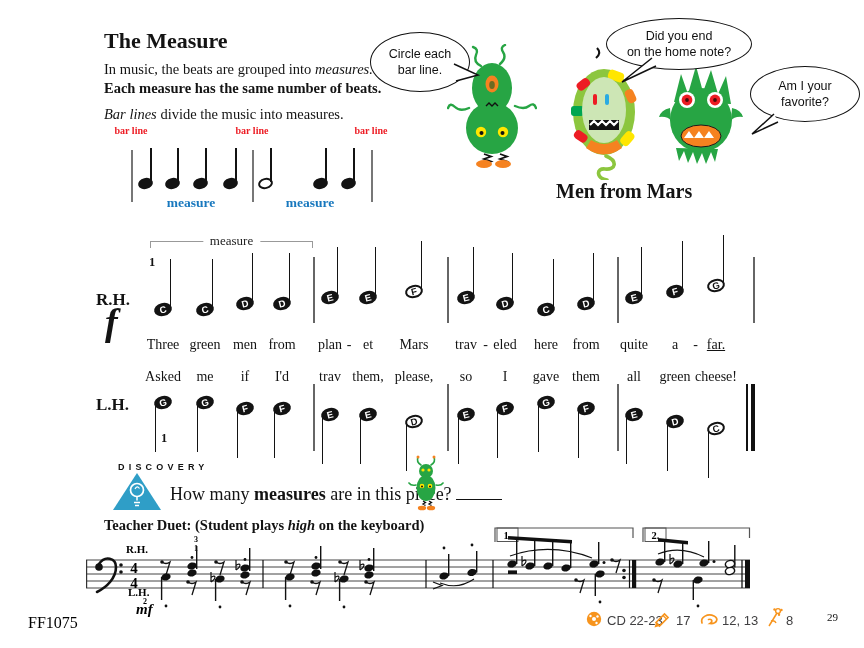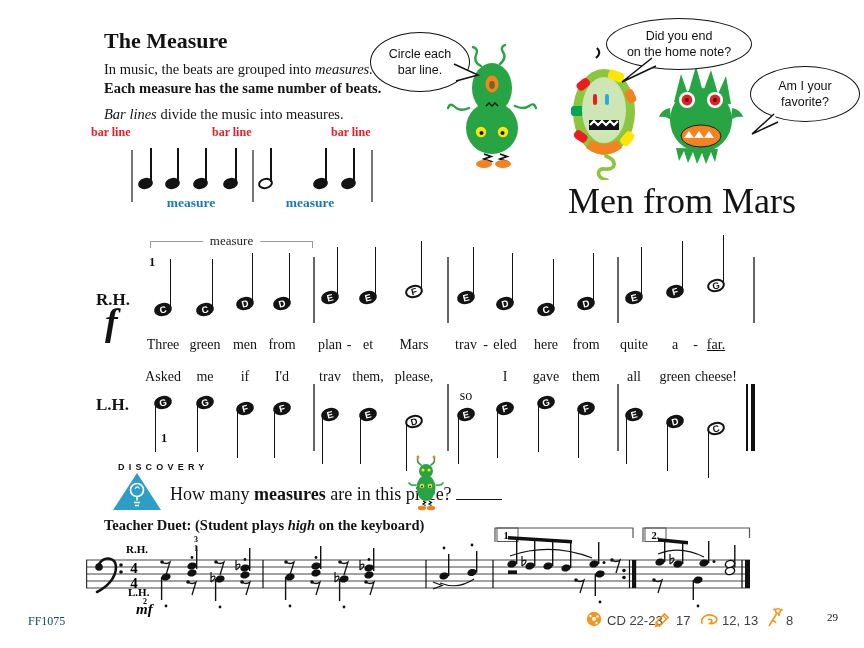--- a/index.html
+++ b/index.html
@@ -7,21 +7,21 @@
     --yellow:#ffe600; --disc-blue:#2f9ec7; --foot-orange:#f7941d; --ink:#131313;
   }
   *{margin:0;padding:0;box-sizing:content-box}
   html,body{background:#e8e8e8}
   #page{position:relative;width:864px;height:648px;background:#fff;overflow:hidden;
         font-family:"Liberation Serif",serif;color:var(--ink)}
   .abs{position:absolute}
   
   .h1{font-size:22px;font-weight:bold}
   .body-txt{font-size:14.5px;line-height:19px}
-  .redlab{font-size:12px;font-weight:bold;color:var(--red);width:80px;}
+  .redlab{font-size:10px;font-weight:bold;color:var(--red);width:80px;text-align:center}
   .bluelab{font-size:13.5px;font-weight:bold;color:var(--blue);width:90px;text-align:center}
   
   .nhead{position:absolute;display:flex;align-items:center;justify-content:center;
          border-radius:50%;transform:rotate(-14deg);
          font-family:"Liberation Sans",sans-serif;font-weight:bold}
   .nhead.filled{background:var(--ink);color:#fff}
   .nhead.open{background:#fff;border:2.6px solid var(--ink);color:var(--ink);box-sizing:border-box}
   .stem{position:absolute;width:1.8px;background:var(--ink)}
   .vbar{position:absolute;background:#666}
   .syll{position:absolute;width:84px;margin-left:-42px;text-align:center;font-size:14px}
@@ -32,34 +32,34 @@
   .bracket .tickL{left:0}.bracket .tickR{right:0}
   .bracket .blab{position:absolute;left:50%;transform:translate(-50%,-58%);background:#fff;
                  padding:0 7px;font-size:13px;color:#222}
   
   .bubble{position:absolute;background:#fff;border:1.6px solid #111;border-radius:50%;
           display:flex;flex-direction:column;align-items:center;justify-content:center;
           font-family:"Liberation Sans",sans-serif;font-size:12.5px;line-height:1.3;
           text-align:center;color:#111;z-index:2}
   .tail{position:absolute;z-index:3}
   
-  .piece-title{font-size:36px;font-weight:normal;text-align:right}
+  .piece-title{font-size:20px;font-weight:bold;text-align:left}
   .piece-sub{font-family:"Liberation Sans",sans-serif;font-size:14px;font-weight:bold;text-align:center}
   .rlh{font-size:17px;font-weight:bold}
   .dynf{font-size:38px;font-style:italic;font-weight:bold}
   
   .disc-word{font-family:"Liberation Sans",sans-serif;font-size:9px;font-weight:bold;
              letter-spacing:4.2px;color:#111}
   .tri{position:absolute;width:48px;height:37px;background:var(--disc-blue);
        clip-path:polygon(50% 0,100% 100%,0 100%)}
   .disc-q{font-size:18px}
   .blank{display:inline-block;width:46px;border-bottom:1.6px solid #111;height:12px}
   
   .duet-head{font-size:14.5px;font-weight:bold}
-  .foot-code{font-size:12px;color:#0c4a6e}
+  .foot-code{font-size:16px;color:#000000}
   .foot-item{position:absolute;font-family:"Liberation Sans",sans-serif;font-size:13px;color:#414042}
   .pageno{font-size:11px}
   svg text.ts{font:bold 15px "Liberation Serif",serif;text-anchor:middle}
   svg text.dlab{font:bold 11px "Liberation Serif",serif}
   svg text.dsm{font:bold 8px "Liberation Serif",serif;text-anchor:middle}
   svg text.dmf{font:italic bold 15px "Liberation Serif",serif}
   svg text.dend{font:bold 10.5px "Liberation Serif",serif;text-anchor:middle}
   svg .stk{stroke:#111;stroke-width:1.4}
   svg .flat{fill:none;stroke:#111;stroke-width:1.2}
 </style>
@@ -277,21 +277,21 @@
       <div class="syll" style="left: 349px; top: 337px;">-</div>
       <div class="syll" style="left: 485.5px; top: 337px;">-</div>
       <div class="syll" style="left: 695.5px; top: 337px;">-</div>
       <div class="syll" style="left: 163px; top: 369px;">Asked</div>
       <div class="syll" style="left: 205px; top: 369px;">me</div>
       <div class="syll" style="left: 245px; top: 369px;">if</div>
       <div class="syll" style="left: 282px; top: 369px;">I'd</div>
       <div class="syll" style="left: 330px; top: 369px;">trav</div>
       <div class="syll" style="left: 368px; top: 369px;">them,</div>
       <div class="syll" style="left: 414px; top: 369px;">please,</div>
-      <div class="syll" style="left: 466px; top: 388px;">so</div>
+      <div class="syll" style="left: 466px; top: 369px;">so</div>
       <div class="syll" style="left: 505px; top: 369px;">I</div>
       <div class="syll" style="left: 546px; top: 369px;">gave</div>
       <div class="syll" style="left: 586px; top: 369px;">them</div>
       <div class="syll" style="left: 634px; top: 369px;">all</div>
       <div class="syll" style="left: 675px; top: 369px;">green</div>
       <div class="syll" style="left: 716px; top: 369px;">cheese!</div>
     </div>
 
   <div class="abs disc-word" style="left:118px;top:462px">DISCOVERY</div>
   <div class="tri" style="left:113px;top:473px"></div>

